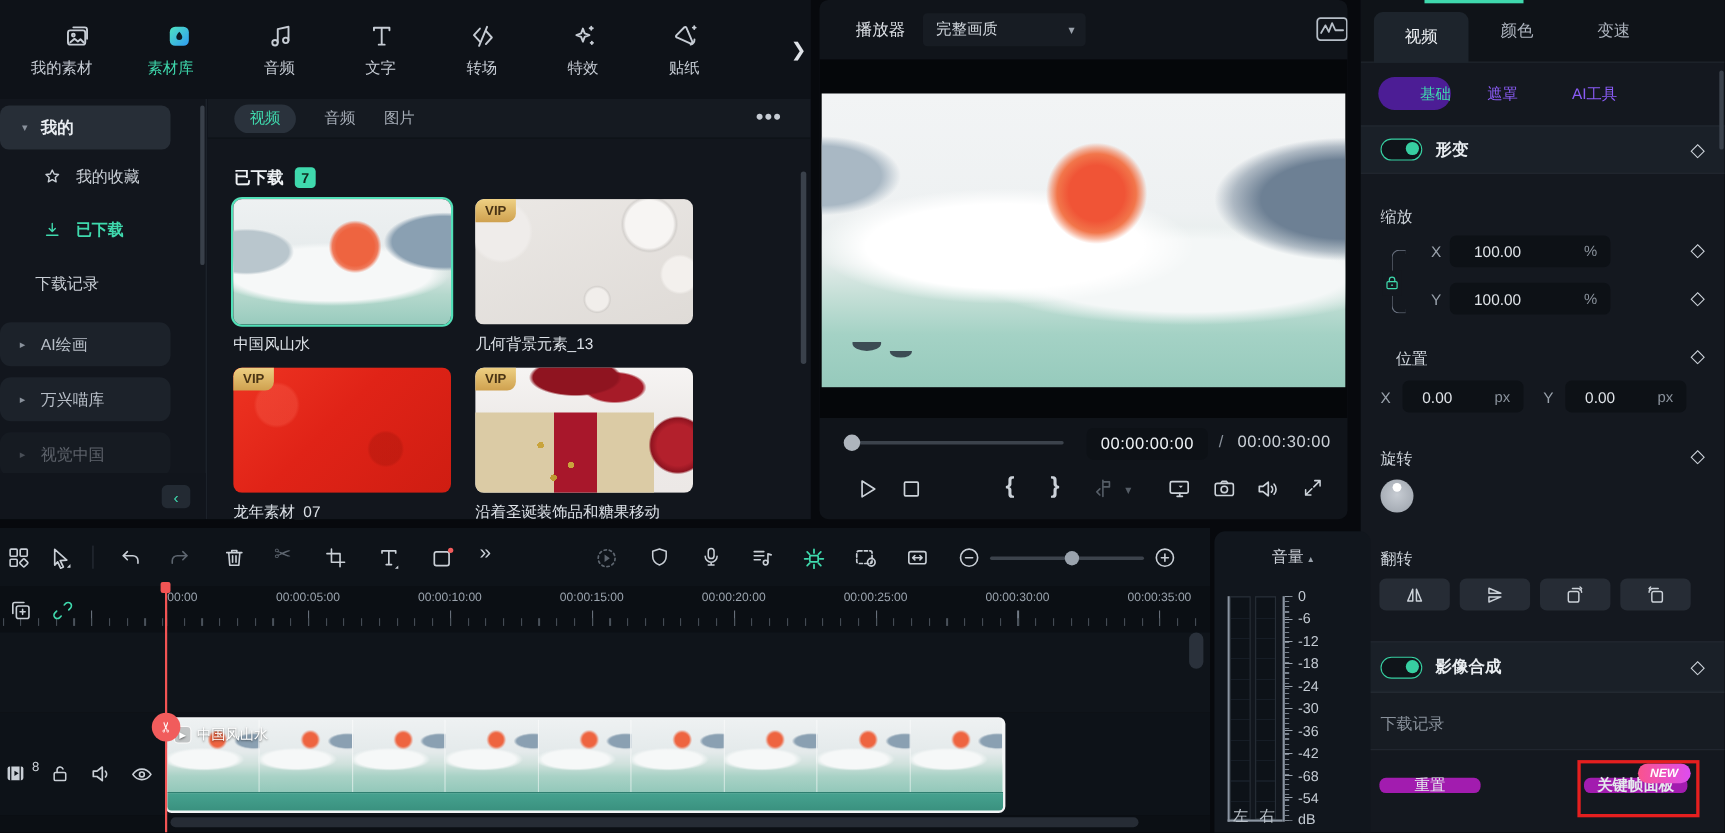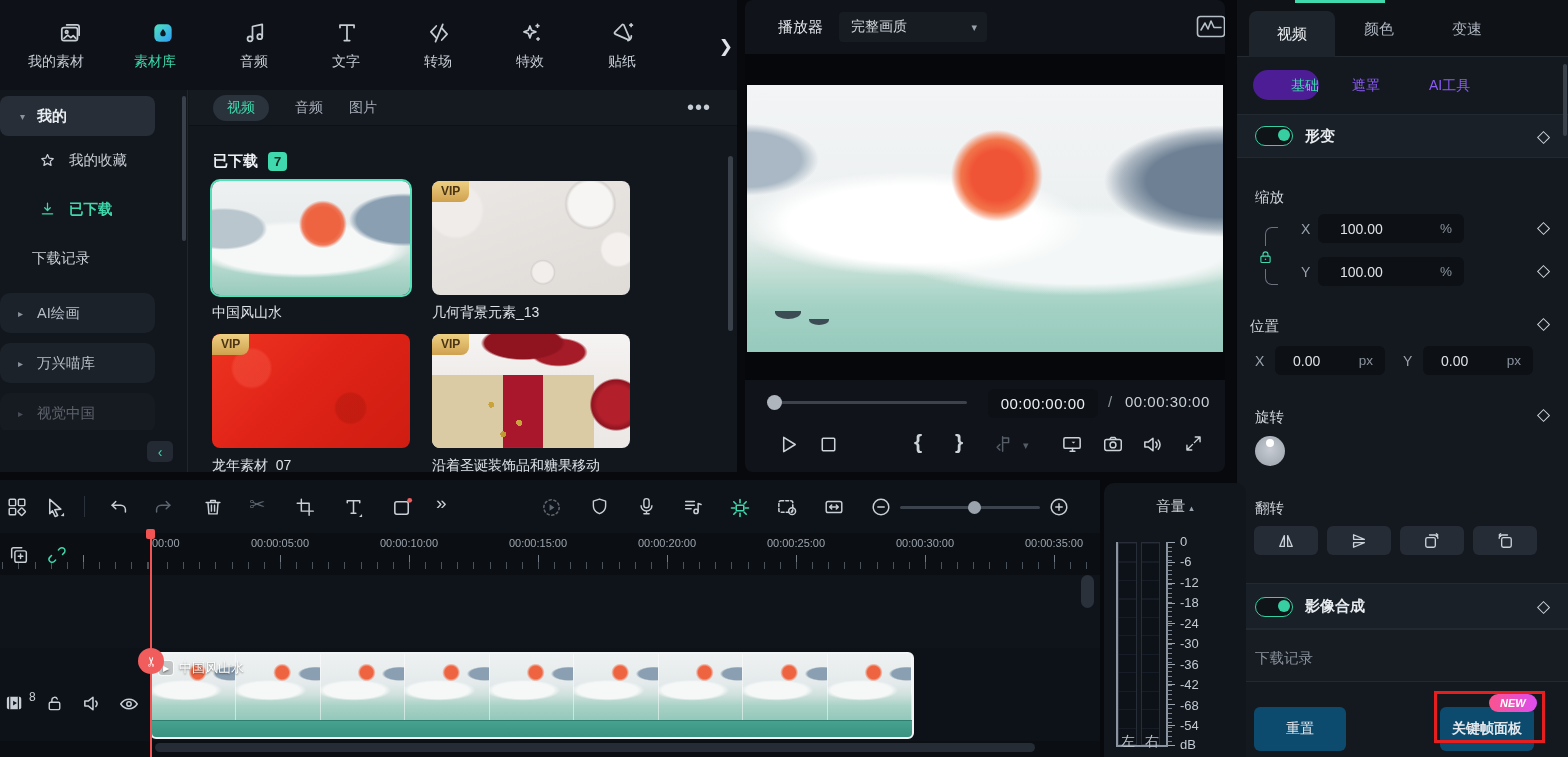--- a/index.html
+++ b/index.html
@@ -105,21 +105,21 @@
 .diamond{position:absolute;font-size:17px;color:#cfd5dc;cursor:pointer;line-height:1}
 .field{position:absolute;height:29px;background:#0d1116;border-radius:6px;display:flex;align-items:center;cursor:text}
 .field .val{font-size:14px;color:#dfe3e8;padding-left:22px}
 .field .unit{position:absolute;right:12px;font-size:13.5px;color:#8a929c}
 .xy-label{position:absolute;font-size:14px;color:#9aa2ac}
 .bracket{position:absolute;width:13px;border-left:1.5px solid #6a7280;border-top:1.5px solid #6a7280;border-bottom:1.5px solid #6a7280;border-radius:7px 0 0 7px}
 .lockwrap{position:absolute;background:#14181f;padding:3px 0;color:#3fd9ad}
 .knob{position:absolute;width:30px;height:30px;border-radius:50%;background:radial-gradient(circle at 50% 45%,#c7ccd3,#99a0a9)}
 .knob::after{content:"";position:absolute;left:50%;top:3px;margin-left:-4px;width:8px;height:8px;border-radius:50%;background:#fff}
 .flip-btn{position:absolute;width:64px;height:29px;background:#262c35;border-radius:6px;display:flex;align-items:center;justify-content:center;color:#ccd2d9;cursor:pointer}
-.footer-btn{position:absolute;height:44px;background:#0c4a6e;border-radius:6px;display:flex;align-items:center;justify-content:center;font-size:14px;color:#e4e8ec;cursor:pointer}
+.footer-btn{position:absolute;height:14px;background:#a21caf;border-radius:6px;display:flex;align-items:center;justify-content:center;font-size:14px;color:#e4e8ec;cursor:pointer}
 .new-badge{position:absolute;padding:3px 11px;border-radius:10px;background:linear-gradient(90deg,#fa538d,#dd4df0);color:#fff;font-size:11px;font-style:italic;font-weight:bold}
 .annotation{position:absolute;border:3px solid #e51f1f;pointer-events:none}
 .insp-scroll{position:absolute;right:1px;top:64px;width:4px;height:72px;border-radius:2px;background:#3a414b}
 
 .timeline{position:absolute;left:0;top:480px;width:1100px;height:277px;background:#0b0f14;overflow:hidden}
 .tl-toolbar{position:absolute;left:0;top:0;width:100%;height:53px;background:#0e1319}
 .tool{position:absolute;top:16px;color:#c9cfd6;cursor:pointer}
 .tool.dim{color:#5d656f}
 .tool.teal{color:#3fd9ad}
 .tl-divider{position:absolute;left:84px;top:16px;width:1px;height:21px;background:#2a313a}
@@ -417,21 +417,21 @@
       <span class="unit">%</span>
     </div>
     <span class="diamond" style="right:18px;top:219px">◇</span>
     <span class="xy-label" style="left:64px;top:264px">Y</span>
     <div class="field" style="left:81px;top:257px;width:146px">
       <span class="val">100.00</span>
       <span class="unit">%</span>
     </div>
     <span class="diamond" style="right:18px;top:262px">◇</span>
 
-    <span class="sec-label" style="left:13px;top:317px">位置</span>
+    <span class="sec-label" style="left:32px;top:317px">位置</span>
     <span class="diamond" style="right:18px;top:315px">◇</span>
     <span class="xy-label" style="left:18px;top:353px">X</span>
     <div class="field" style="left:38px;top:346px;width:110px">
       <span class="val" style="padding-left:18px">0.00</span>
       <span class="unit">px</span>
     </div>
     <span class="xy-label" style="left:166px;top:353px">Y</span>
     <div class="field" style="left:186px;top:346px;width:110px">
       <span class="val" style="padding-left:18px">0.00</span>
       <span class="unit">px</span>

